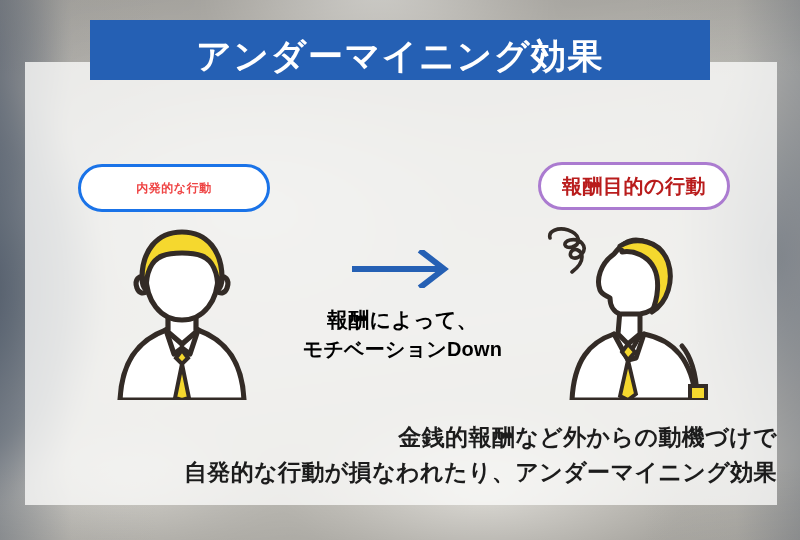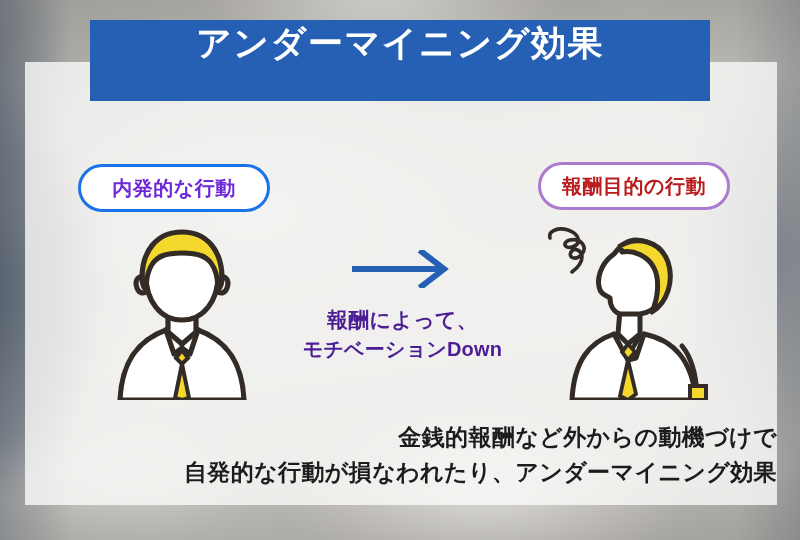--- a/index.html
+++ b/index.html
@@ -56,24 +56,24 @@
     height: 443px;
     background: rgba(250, 250, 249, 0.80);
   }
 
   
   .title-banner {
     position: absolute;
     left: 90px;
     top: 20px;
     width: 620px;
-    height: 81px;
+    height: 60px;
     background: #2560b4;
     display: flex;
-    align-items: flex-start;
+    align-items: flex-end;
     justify-content: center;
   }
   .title-text {
     color: #ffffff;
     font-size: 35px;
     font-weight: 700;
     letter-spacing: 1.5px;
     white-space: nowrap;
   }
 
@@ -89,22 +89,22 @@
     box-sizing: border-box;
     white-space: nowrap;
   }
   .pill-left {
     left: 78px;
     top: 164px;
     width: 192px;
     border: 3px solid #1a73e8;
   }
   .pill-left .pill-text {
-    color: #6d28d9;
-    font-size: 20px;
+    color: #ef4444;
+    font-size: 12px;
     font-weight: 700;
     letter-spacing: .5px;
   }
   .pill-right {
     left: 538px;
     top: 162px;
     width: 192px;
     border: 3px solid #ab7bd0;
   }
   .pill-right .pill-text {
@@ -121,21 +121,21 @@
     top: 250px;
     width: 100px;
     height: 38px;
   }
   .center-note {
     position: absolute;
     left: 270px;
     top: 305px;
     width: 265px;
     text-align: center;
-    color: #4c1d95;
+    color: #000000;
     font-weight: 700;
     line-height: 1.42;
   }
   .center-note .line1 { font-size: 21px; display: block; letter-spacing: .3px; }
   .center-note .line2 { font-size: 20px; display: block; letter-spacing: .2px; }
 
   
   .person {
     position: absolute;
   }

